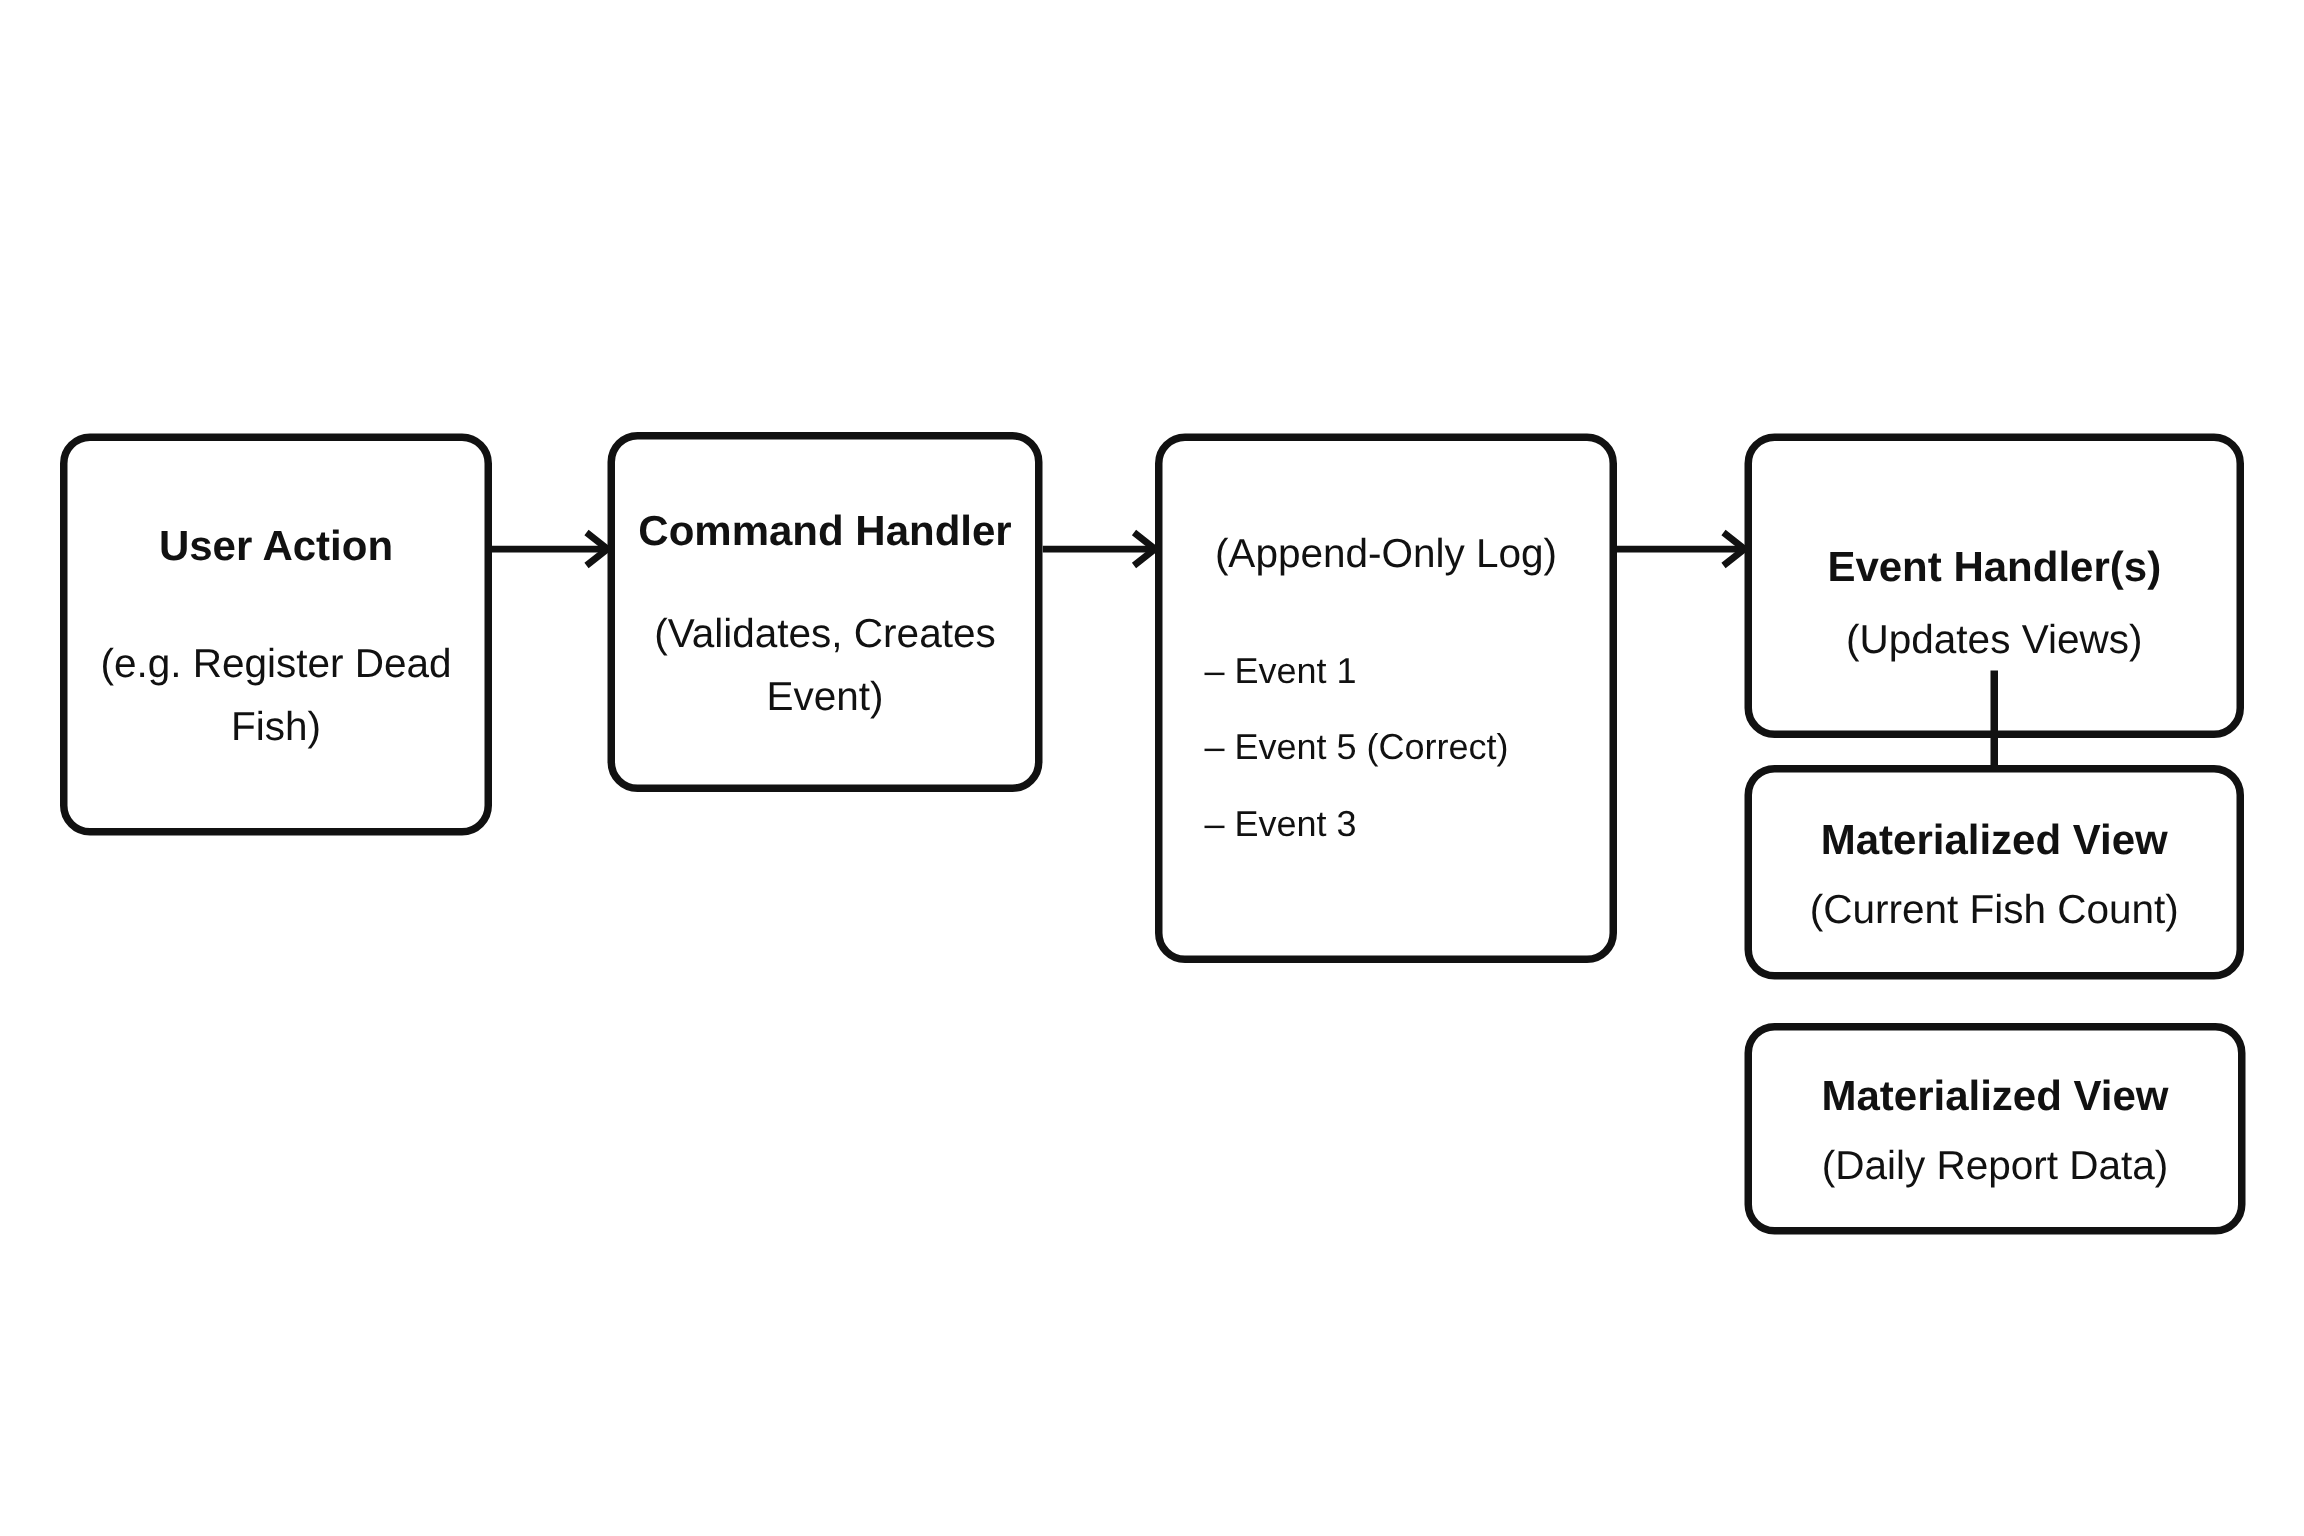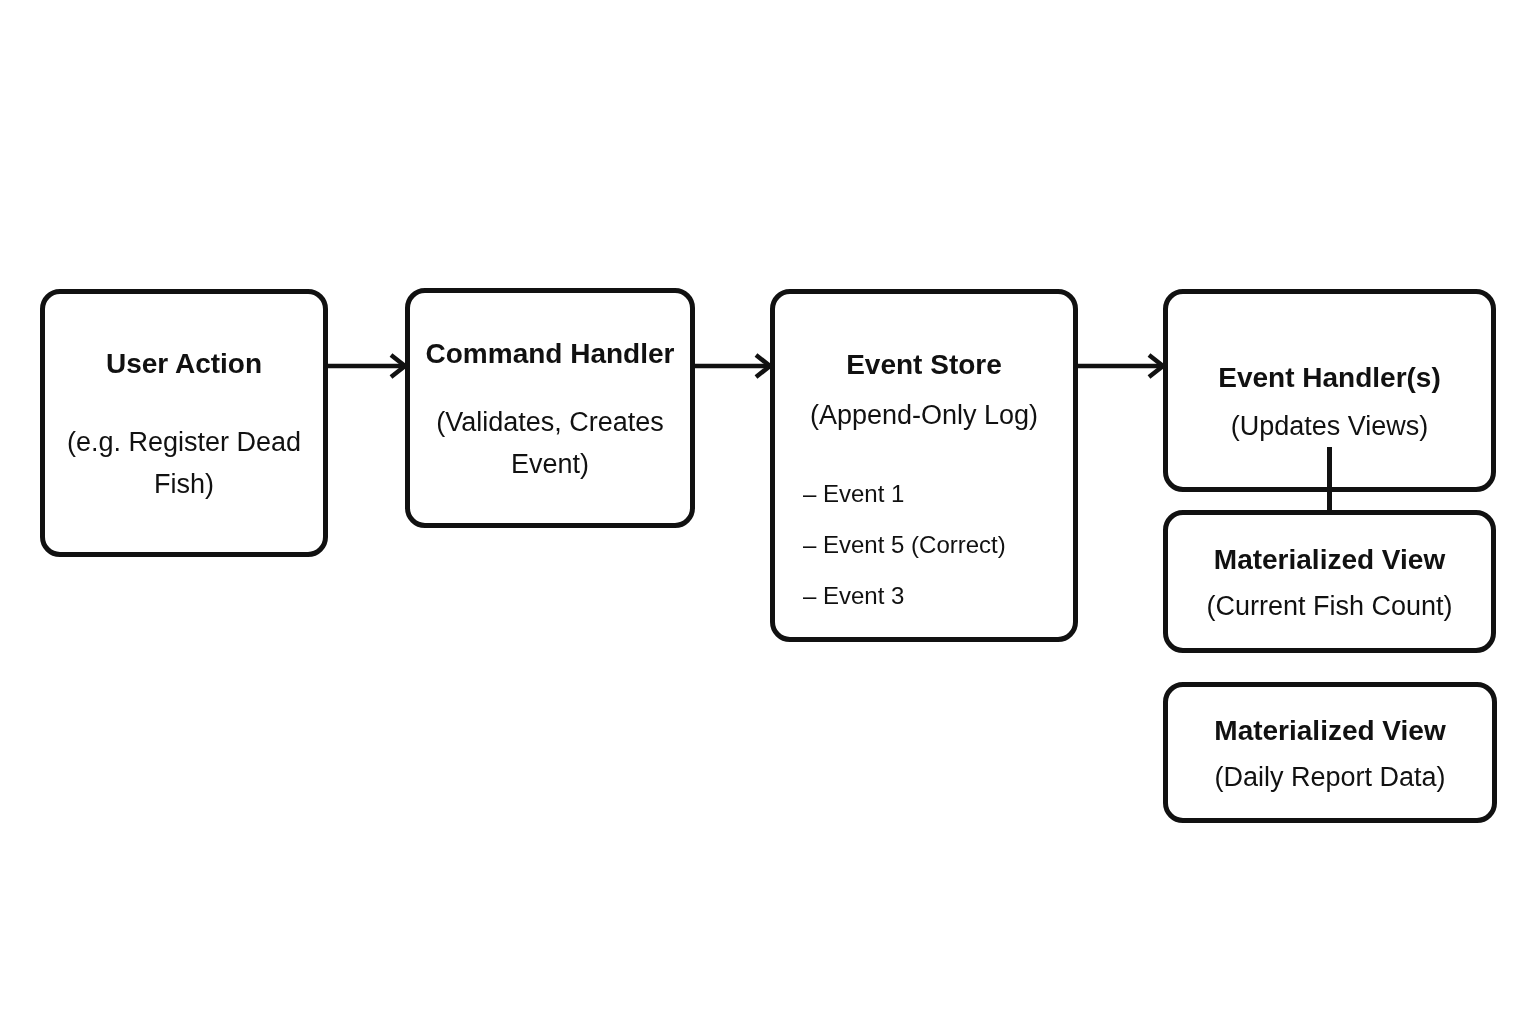--- a/index.html
+++ b/index.html
@@ -90,21 +90,20 @@
     <div class="node-title">Command Handler</div>
     <div class="node-sub">(Validates, Creates Event)</div>
   </div>
 
   <svg class="arrow arrow-2" width="80" height="28" viewBox="0 0 80 28">
     <line x1="0" y1="14" x2="75" y2="14" stroke="#111111" stroke-width="4.5"></line>
     <polyline points="61,3 75,14 61,25" fill="none" stroke="#111111" stroke-width="4.5" stroke-linejoin="miter"></polyline>
   </svg>
 
   <div class="node box-store">
-    <div class="node-title">Event Store</div>
     <div class="node-sub">(Append-Only Log)</div>
     <ul class="event-list">
       <li>– Event 1</li>
       <li>– Event 5 (Correct)</li>
       <li>– Event 3</li>
     </ul>
   </div>
 
   <svg class="arrow arrow-3" width="91" height="28" viewBox="0 0 91 28">
     <line x1="0" y1="14" x2="86" y2="14" stroke="#111111" stroke-width="4.5"></line>

